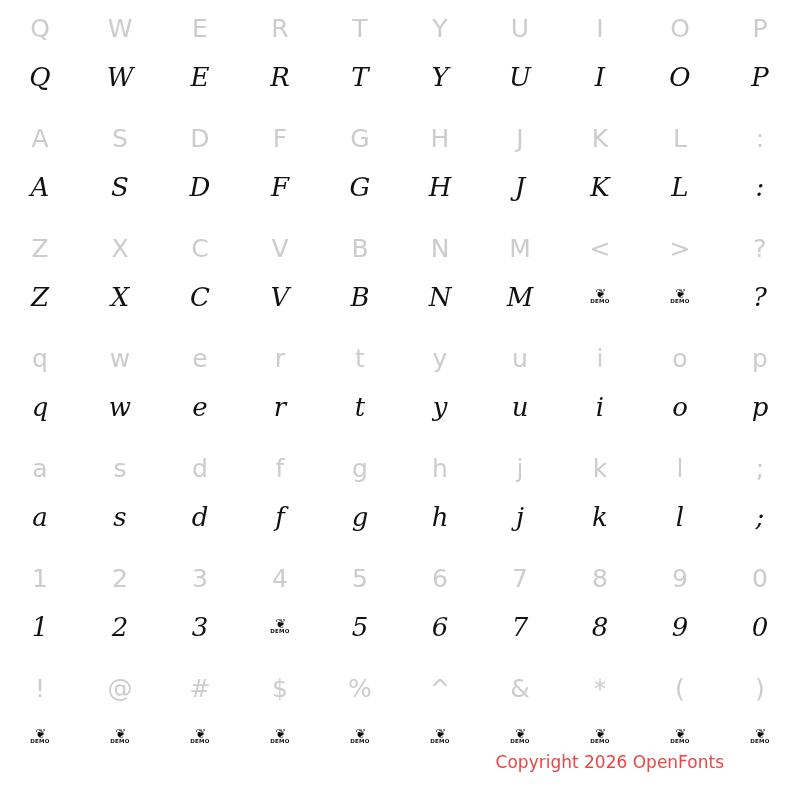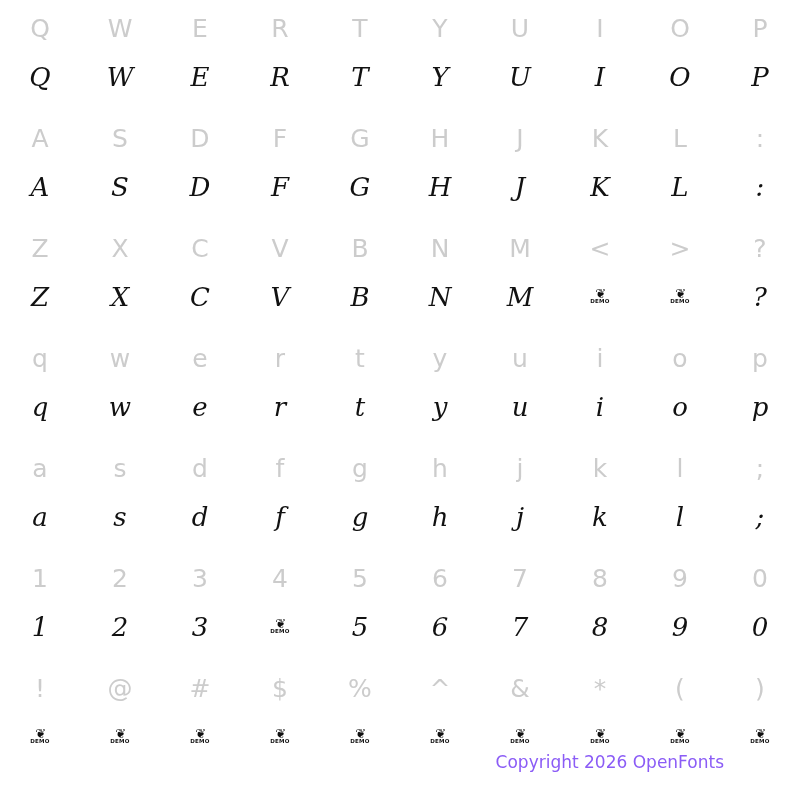--- a/index.html
+++ b/index.html
@@ -84,21 +84,21 @@
     letter-spacing: 0.2px;
     color: #111111;
     line-height: 7px;
   }
   .footer {
     position: absolute;
     right: 76px;
     bottom: 28px;
     font-family: "DejaVu Sans", sans-serif;
     font-size: 17px;
-    color: #8b5cf6;
+    color: #ef4444;
     white-space: nowrap;
   }
 </style>
 </head>
 <body>
 
 <div class="sheet">
   <div class="grid" id="grid">
       <div class="row row-ref">
         <div class="cell">Q</div>

